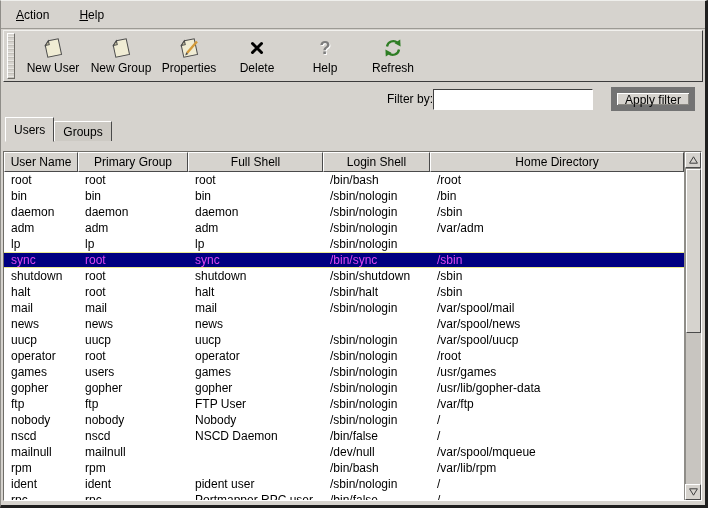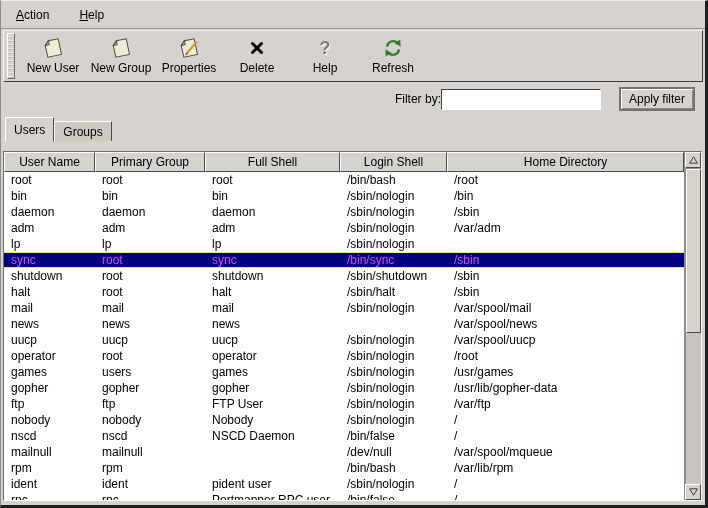--- a/index.html
+++ b/index.html
@@ -31,42 +31,42 @@
   .tb-label{white-space:nowrap;}
   .help-q{font-size:18px;font-weight:bold;color:#7d7d7d;text-shadow:1px 1px 0 #ffffff;line-height:1;}
   
   .filter-row{height:34px;display:flex;align-items:center;justify-content:flex-end;padding-right:10px;}
   .filter-label{margin-right:0;}
   .filter-input{width:160px;height:21px;background:#fff;margin-right:18px;
     border-top:1px solid #3f3f3f;border-left:1px solid #3f3f3f;
     border-bottom:1px solid #fff;border-right:1px solid #fff;
     outline:none;font:inherit;padding:0 3px;}
   .apply-btn{height:24px;padding:0 8px;background:#d6d3ce;font:inherit;
-    border:2px solid #737373;
+    border:6px solid #737373;
     box-shadow:inset 1px 1px 0 #ffffff,inset -1px -1px 0 #8a8882;cursor:default;}
   
   .tabs{height:25px;display:flex;align-items:flex-end;padding-left:4px;position:relative;z-index:2;}
   .tab{padding:0 8px;display:flex;align-items:center;justify-content:center;
     background:#d6d3ce;
     border-top:1px solid #fff;border-left:1px solid #fff;
     border-right:1px solid #4a4a4a;cursor:default;}
   .tab.active{height:25px;margin-bottom:-1px;border-bottom:1px solid #d6d3ce;}
   .tab.inactive{height:20px;background:#cdcac4;}
   
   .table-wrap{position:absolute;left:2px;right:3px;top:150px;bottom:4px;
     border-top:1px solid #6f6d68;border-left:1px solid #6f6d68;
     border-bottom:1px solid #ffffff;border-right:1px solid #ffffff;
     background:#fff;display:flex;overflow:hidden;}
   .cols{flex:1;display:flex;flex-direction:column;overflow:hidden;}
   .thead{display:flex;height:20px;flex:none;}
   .th{height:20px;display:flex;align-items:center;justify-content:center;
     background:#d6d3ce;cursor:default;overflow:hidden;white-space:nowrap;
     border-top:1px solid #ffffff;border-left:1px solid #ffffff;
     border-right:1px solid #4a4a4a;border-bottom:1px solid #4a4a4a;}
-  .c0{width:91px;flex:none;}
+  .c0{width:74px;flex:none;}
   .c1{width:110px;flex:none;}
   .c2{width:135px;flex:none;}
   .c3{width:107px;flex:none;}
   .c4{flex:1;min-width:0;}
   .tbody{flex:1;overflow:hidden;background:#fff;}
   .trow{display:flex;height:16px;line-height:16px;white-space:nowrap;cursor:default;}
   .cell{overflow:hidden;padding-left:7px;}
   .trow.selected{background:#000080;color:#d946ef;
     box-shadow:inset 0 1px 0 #e9e98f,inset 0 -1px 0 #e9e98f;}
   

